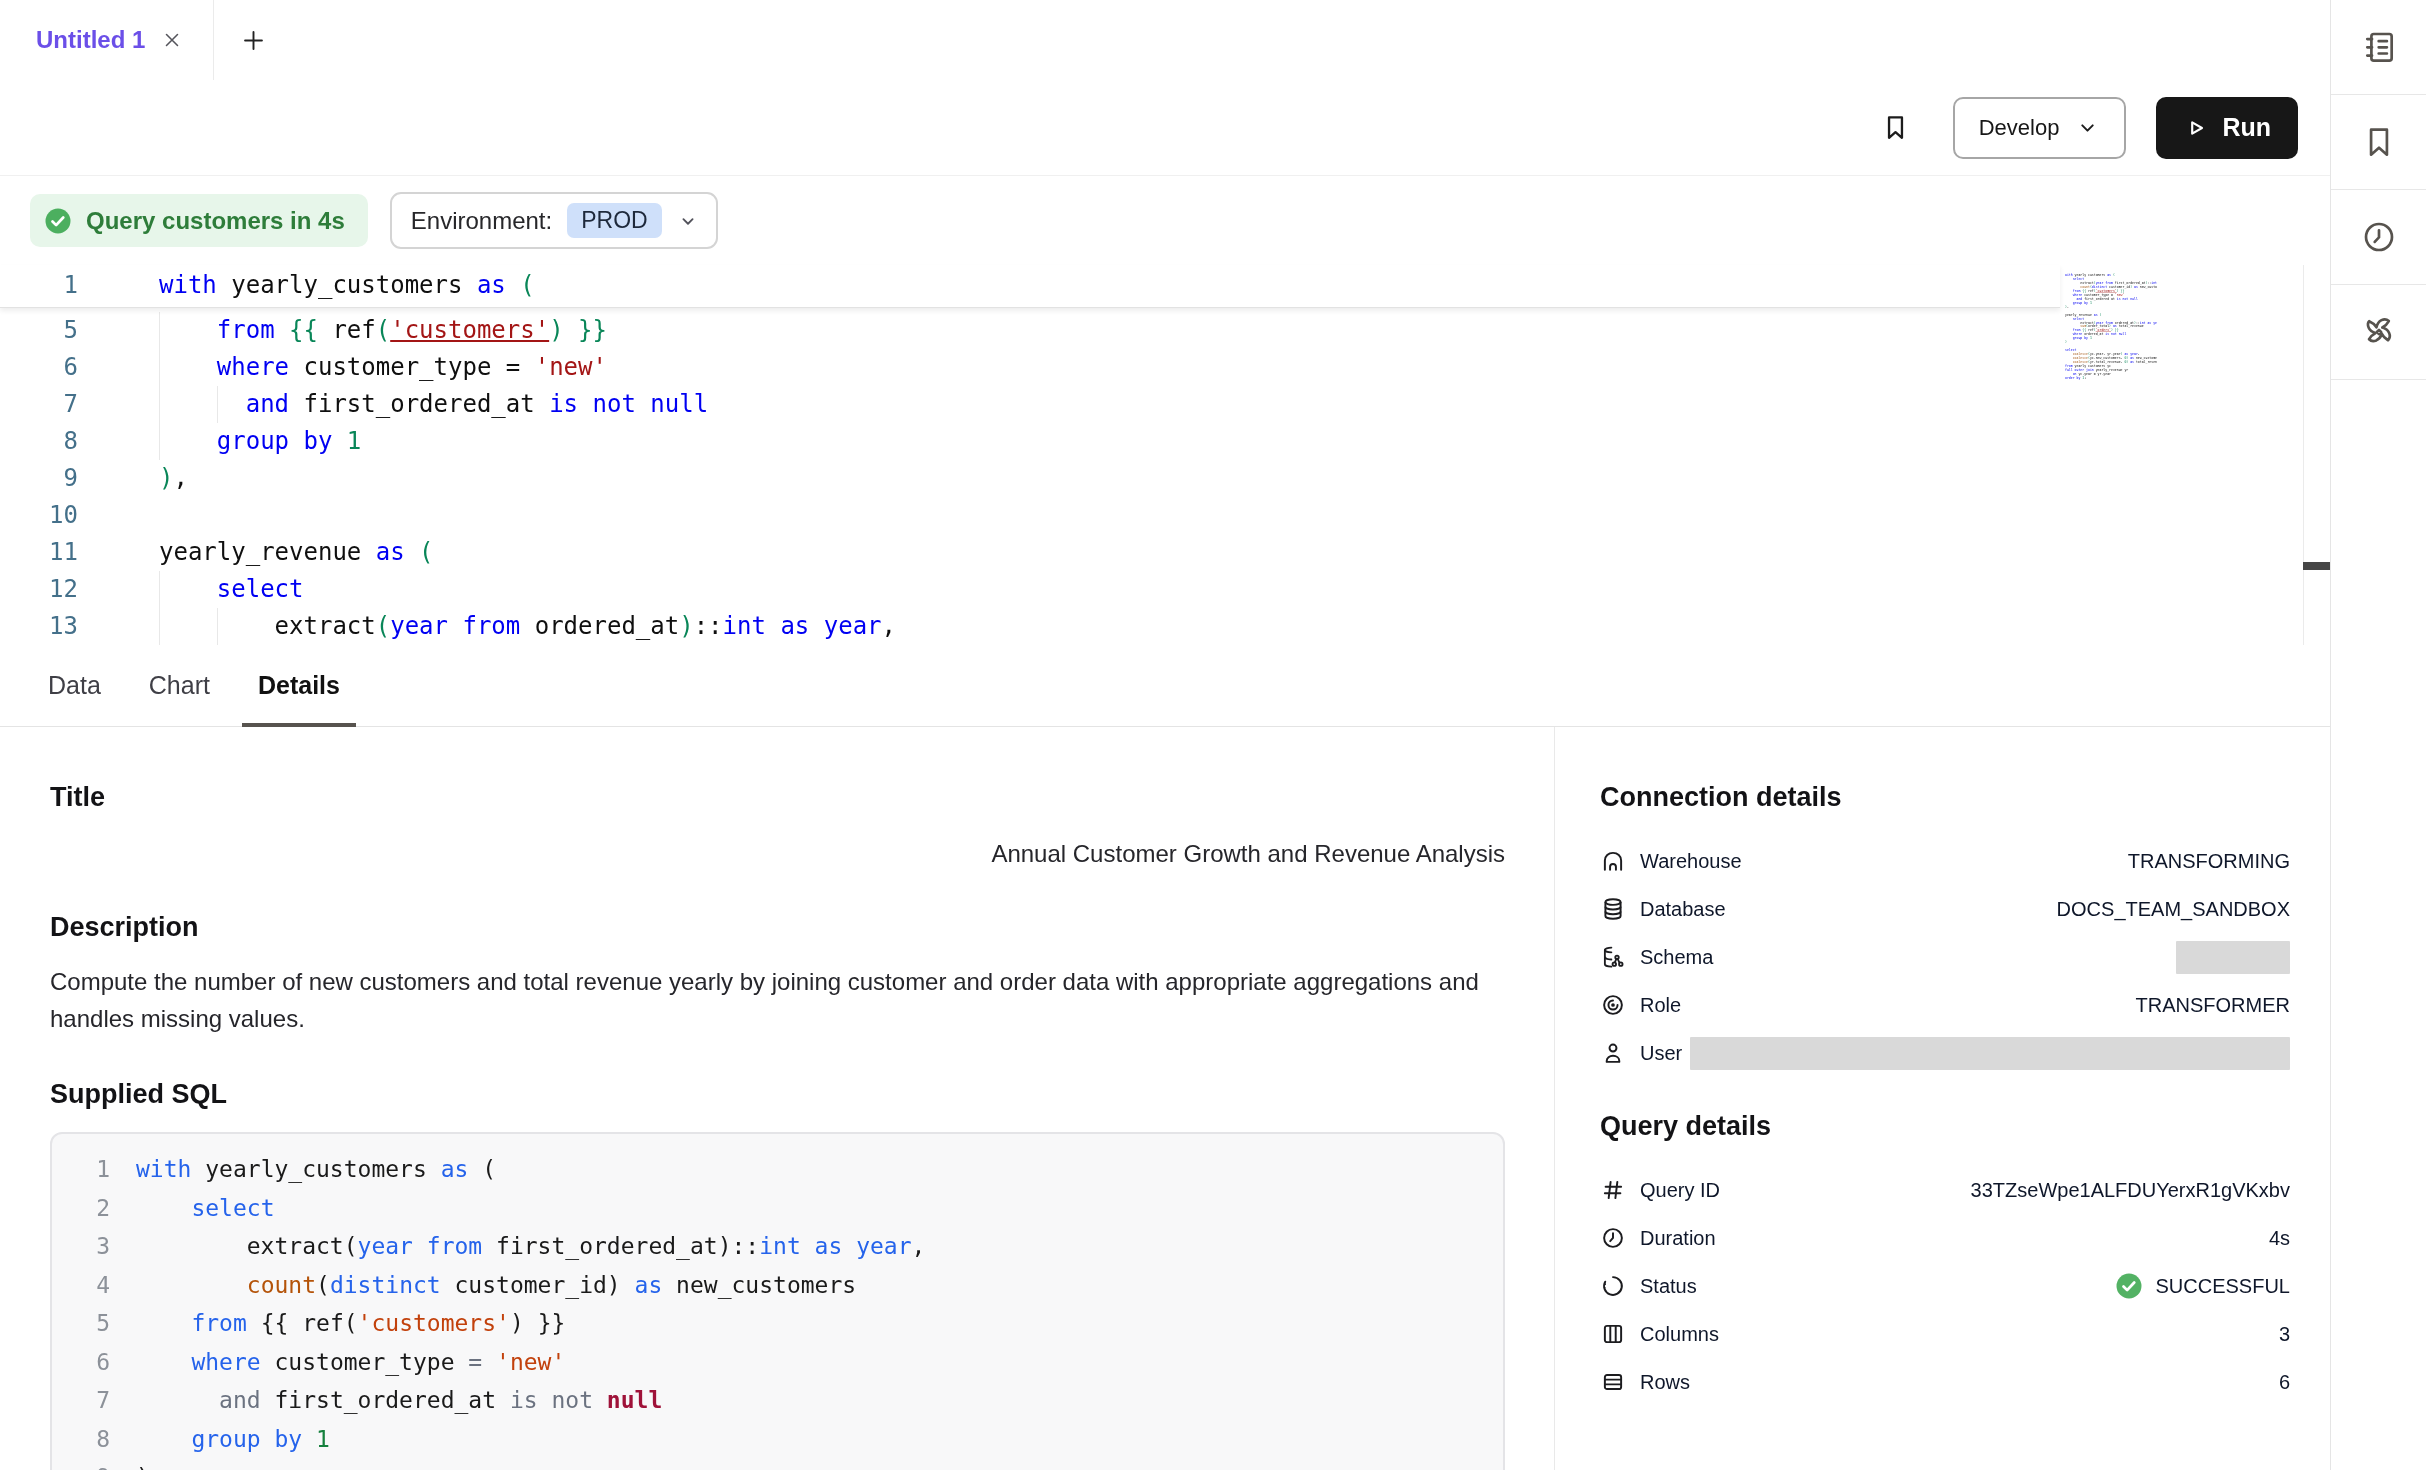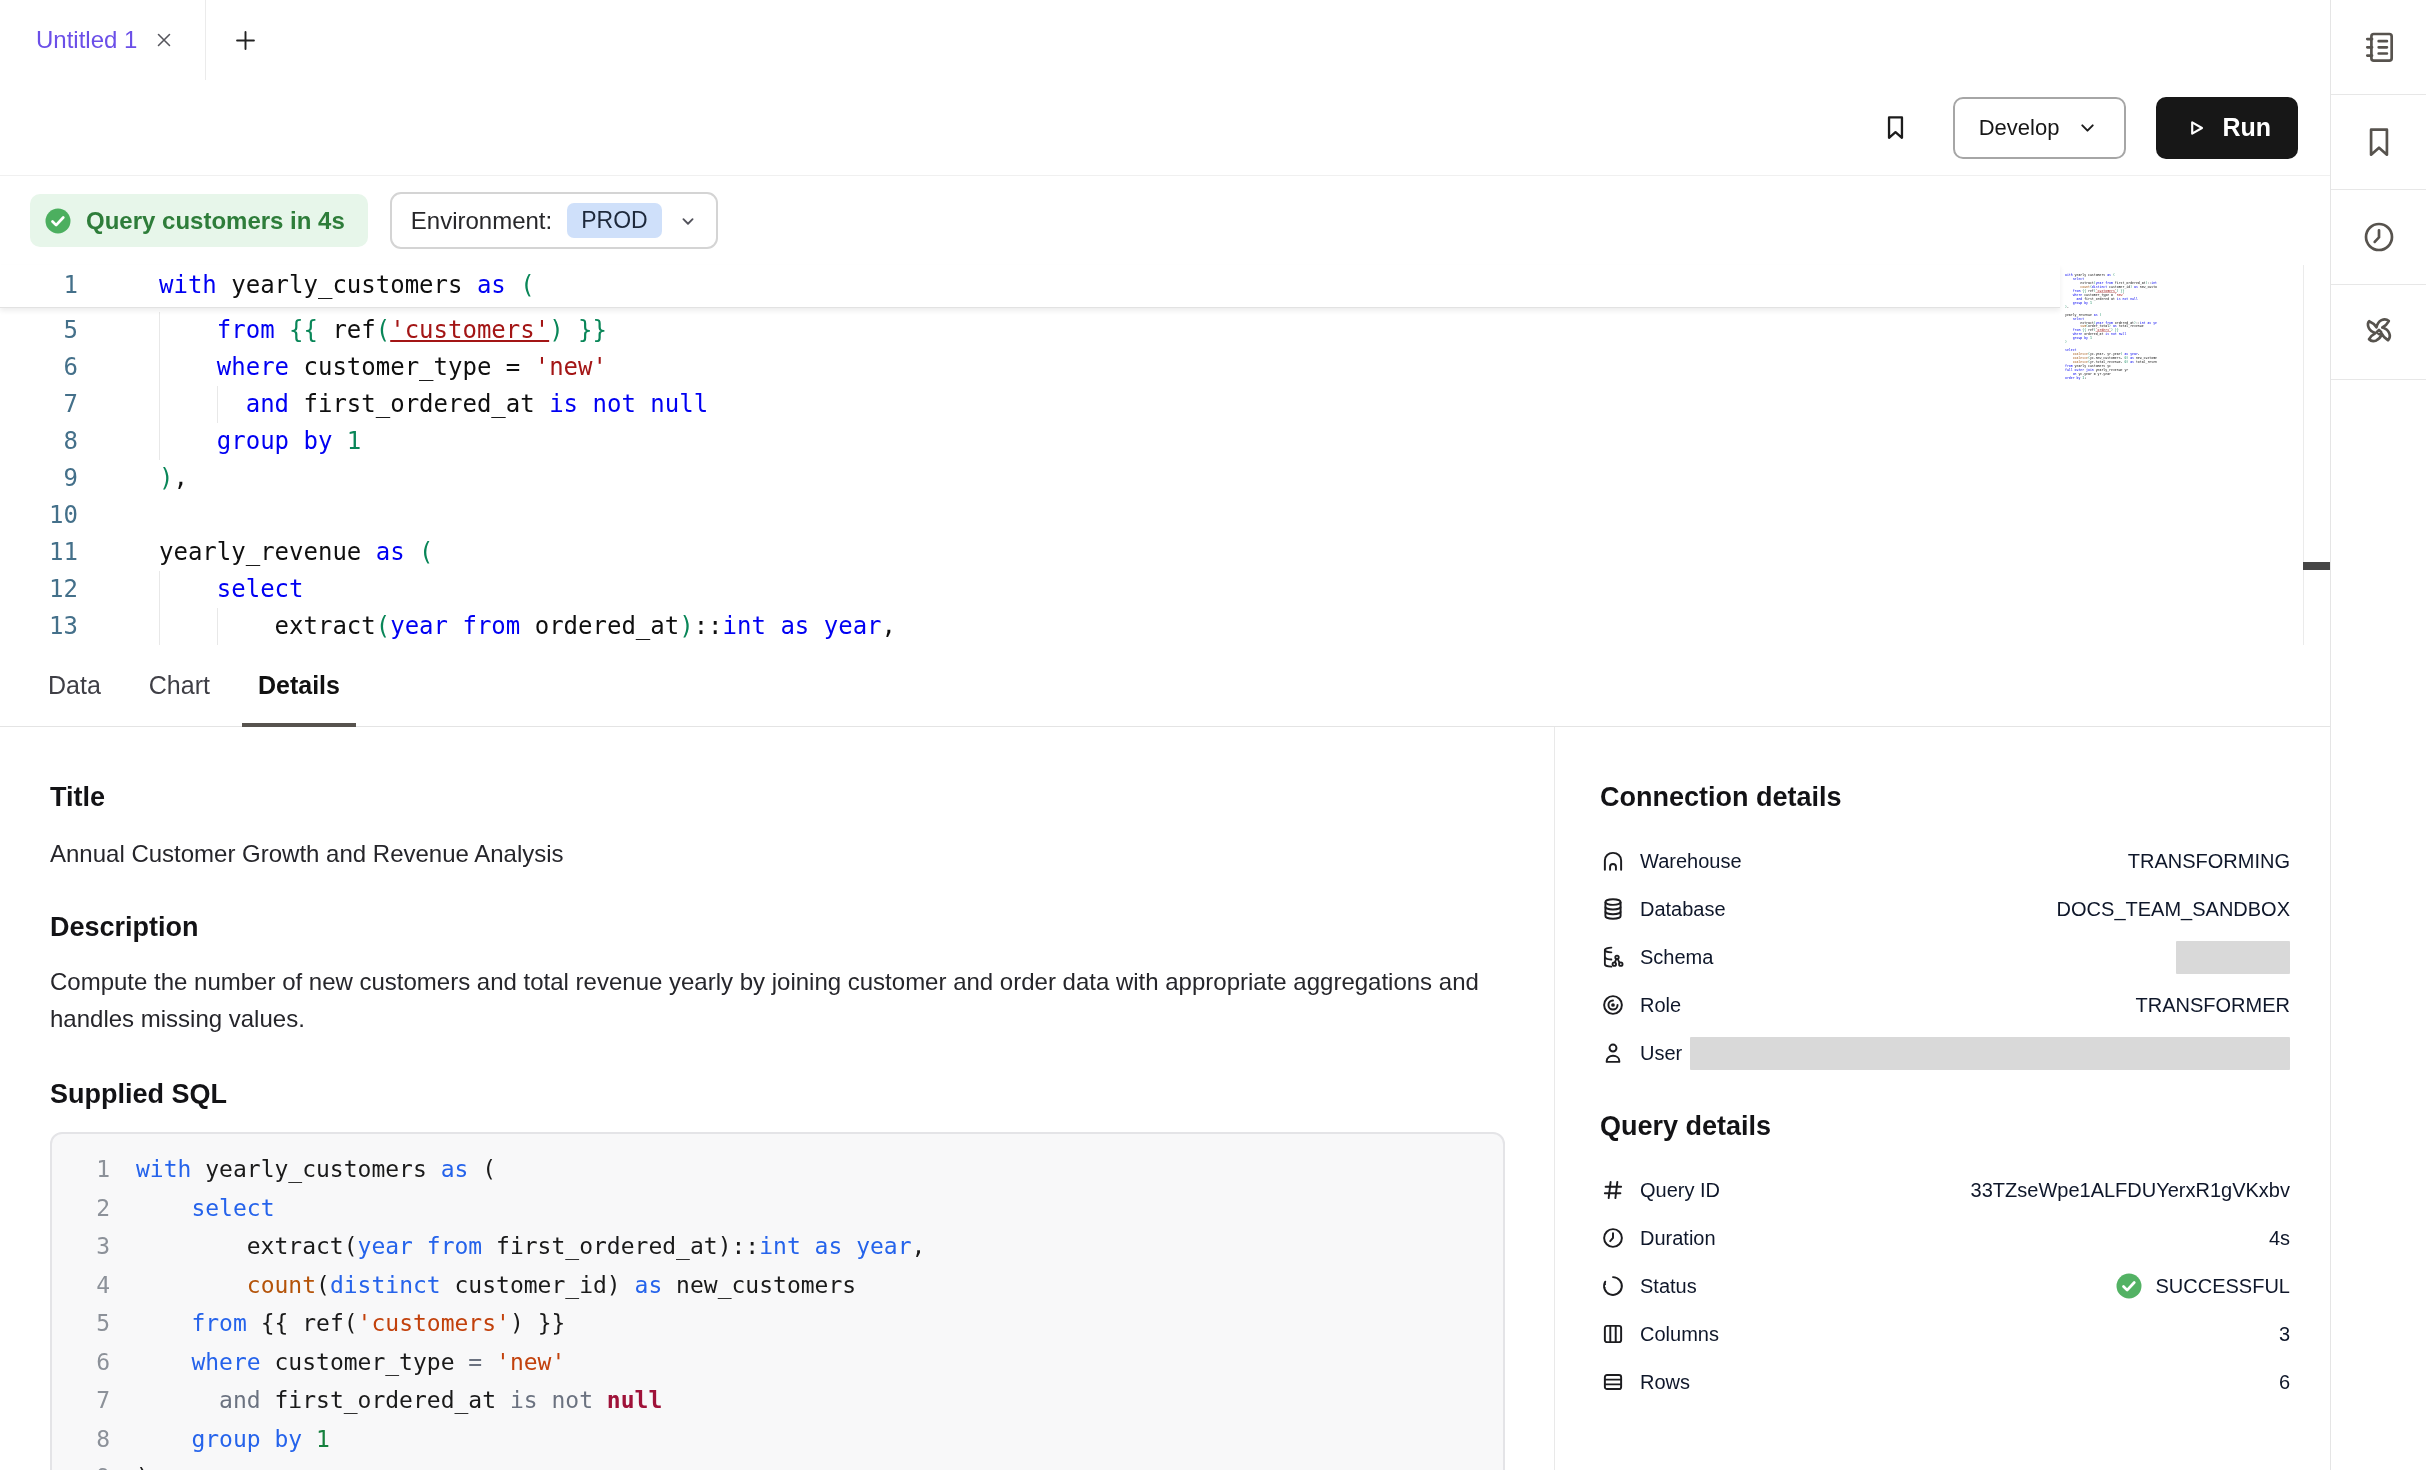--- a/index.html
+++ b/index.html
@@ -1,20 +1,20 @@
 <!DOCTYPE html>
 <html><head>
 <meta charset="utf-8">
 <style>
   html,body{margin:0;padding:0;background:#fff;}
   #root{position:relative;width:2426px;height:1470px;background:#fff;overflow:hidden;
         font-family:"Liberation Sans",sans-serif;color:#18181b;}
   
   .tabbar{position:absolute;left:0;top:0;width:2330px;height:80px;border-bottom:1px solid #ebebeb;display:flex;align-items:stretch;background:#fff;}
-  .filetab{display:flex;align-items:center;gap:16px;padding:0 30px 0 36px;border-right:1px solid #ebebeb;}
+  .filetab{display:flex;align-items:center;gap:16px;padding:0 30px 0 36px;border-right:1px solid #ebebeb;font-weight:bold;}
   .filetab .t{color:#6b4fe8;font-size:24px;}
   .iconbtn{display:flex;align-items:center;justify-content:center;background:none;border:none;padding:0;cursor:pointer;}
   .newtab{margin-left:26px;align-self:center;}
   
   .toolbar{position:absolute;left:0;top:80px;width:2330px;height:96px;border-bottom:1px solid #f0f0f0;display:flex;align-items:center;justify-content:flex-end;gap:30px;padding-right:32px;box-sizing:border-box;background:#fff;}
   .btn-develop{height:62px;display:flex;align-items:center;gap:16px;padding:0 24px;background:#fff;border:2px solid #a6a6a6;border-radius:10px;font-size:22px;color:#171717;font-family:inherit;cursor:pointer;}
   .btn-run{height:62px;display:flex;align-items:center;gap:13px;padding:0 27px;background:#171717;border:none;border-radius:10px;font-size:25px;font-weight:600;color:#fff;font-family:inherit;cursor:pointer;}
   
   .statusrow{position:absolute;left:0;top:176px;width:2330px;height:89px;display:flex;align-items:center;gap:22px;padding-left:30px;box-sizing:border-box;}
   .pill-success{display:flex;align-items:center;gap:13px;background:#e7f6ea;border-radius:10px;height:53px;padding:0 23px 0 13px;color:#2e7d3a;font-size:24px;font-weight:600;}
@@ -44,21 +44,21 @@
   .rtabs{position:absolute;left:0;top:645px;width:2330px;height:82px;border-bottom:1px solid #e4e4e4;display:flex;align-items:stretch;padding-left:32px;gap:16px;box-sizing:border-box;background:#fff;}
   .rtab{padding:0 16px;font-size:25px;color:#3f3f46;display:flex;align-items:center;position:relative;cursor:pointer;}
   .rtab.active{font-weight:700;color:#111;}
   .rtab.active::after{content:"";position:absolute;left:0;right:0;bottom:-1px;height:4px;background:#57534e;}
   
   .details{position:absolute;left:0;top:727px;width:2330px;height:743px;background:#fff;}
   .vdivider{position:absolute;left:1554px;top:0;bottom:0;width:1px;background:#e9e9e9;}
   .leftcol{position:absolute;left:50px;top:55px;width:1455px;}
   .sec-h{font-size:27px;font-weight:700;color:#131316;margin:0;}
   .sec-body{font-size:24px;color:#26262b;line-height:37px;margin:0;}
-  .mt22{margin-top:22px;} .mt40{margin-top:40px;} .mt20{margin-top:20px;} .mt42{margin-top:42px;}
+  .mt22{margin-top:22px;text-align:right;} .mt40{margin-top:40px;} .mt20{margin-top:20px;} .mt42{margin-top:42px;}
   .sqlblock{margin-top:22px;background:#f8f8f9;border:2px solid #e4e4e7;border-radius:12px;padding:16px 24px;font-family:"DejaVu Sans Mono",monospace;font-size:23px;box-sizing:border-box;}
   .gh-line{display:flex;height:38.5px;line-height:38.5px;}
   .gh-ln{width:34px;text-align:right;color:#8c9199;flex:none;margin-right:26px;}
   .gh-code{white-space:pre;}
   .gh .k{color:#2563eb;} .gh .g,.gh .o{color:#6b7280;} .gh .x{color:#9f1239;font-weight:600;}
   .gh .s,.gh .su{color:#c2410c;} .gh .n{color:#15803d;} .gh .f{color:#b45309;} .gh .b,.gh .p{color:#1a1a1a;}
   .rightcol{position:absolute;left:1600px;top:55px;width:690px;}
   .panel-h{font-size:27px;font-weight:700;color:#131316;margin:0 0 24px 0;}
   .drow{display:flex;align-items:center;height:48px;font-size:20px;color:#0f172a;}
   .drow .ic{width:26px;height:26px;margin-right:14px;color:#1c1c1f;flex:none;display:flex;}

